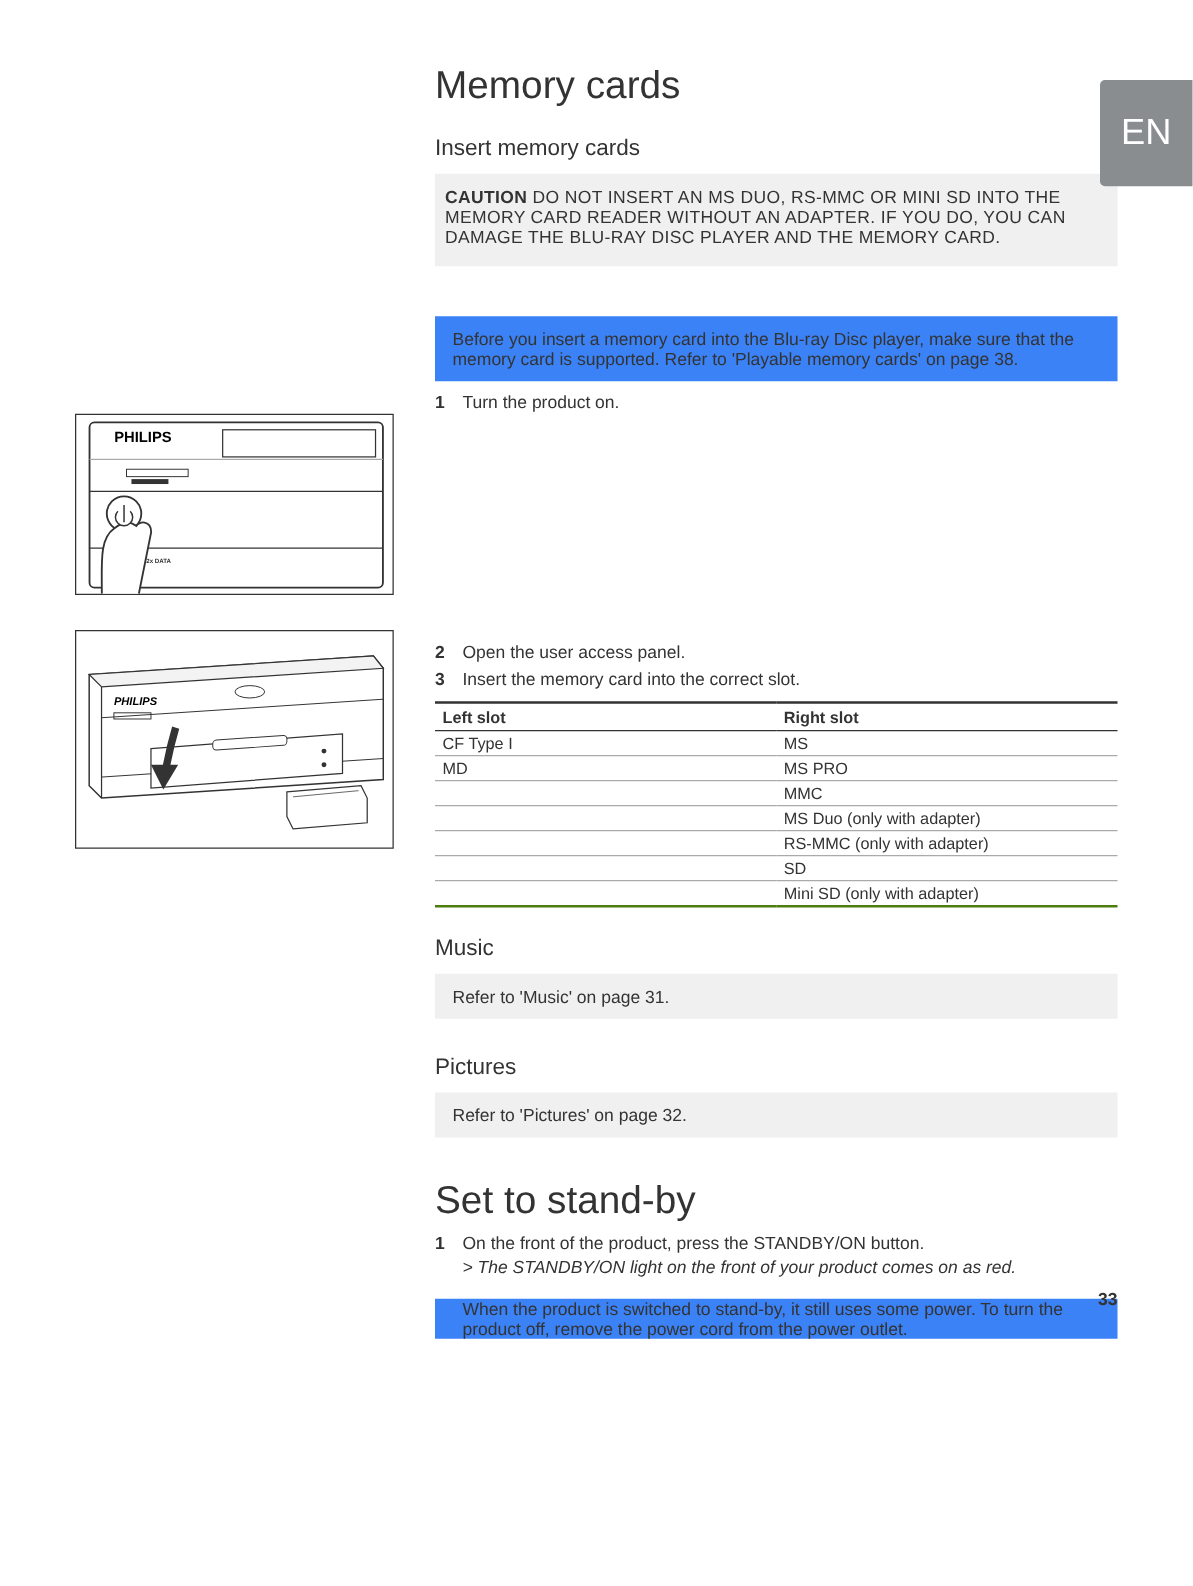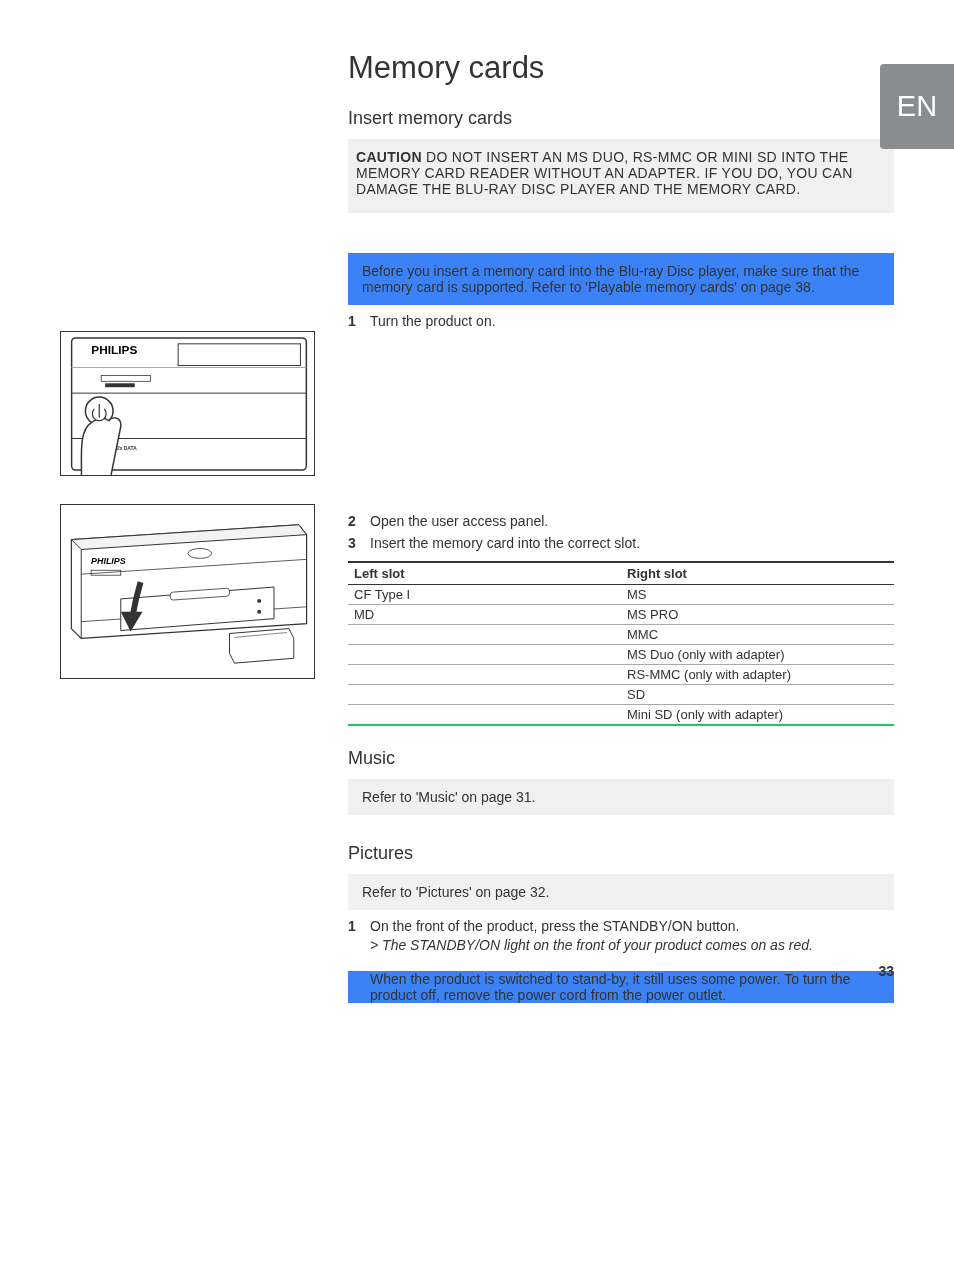--- a/index.html
+++ b/index.html
@@ -26,21 +26,21 @@
 ol.steps > li { display: flex; align-items: flex-start; font-size: 14px; margin-bottom: 6px; }
 ol.steps > li .num { font-weight: 700; width: 22px; flex-shrink: 0; }
 ol.steps > li .txt { flex: 1; }
 ol.steps ul { list-style: none; padding: 0; margin: 3px 0 0 0; font-size: 14px; }
 ol.steps ul li::before { content: "> "; }
 ol.steps ul li { font-style: italic; }
 ol.steps ul li b { font-style: italic; }
 table.slots { border-collapse: collapse; width: 100%; font-size: 13px; margin-top: 10px; }
 table.slots th { border-top: 2px solid #333; border-bottom: 1px solid #333; text-align: left; padding: 3px 6px; font-weight: 700; width: 50%; }
 table.slots td { border-bottom: 1px solid #aaa; padding: 2px 6px; }
-table.slots tr:last-child td { border-bottom: 2px solid #22c55e; }
+table.slots tr:last-child td { border-bottom: 2px solid #4d7c0f; }
 .illus { position: absolute; border: 1px solid #333; background: #fff; box-sizing: border-box; text-align: center; }
 .illus1 { left: 60px; top: 331px; width: 255px; height: 145px; }
 .illus2 { left: 60px; top: 504px; width: 255px; height: 175px; }
 .illus text { font-family: sans-serif; font-weight: 700; }
 .page-num { position: absolute; bottom: 24px; right: 60px; font-weight: 700; font-size: 14px; margin-top: 12px; }
 .spacer-a { height: 170px; }
 .sec-standby-h { font-size: 31px; font-weight: 300; margin: 32px 0 4px 0; }
 </style>
 </head>
 <body>
@@ -115,20 +115,21 @@
           </tr>
     </tbody>
       </table>
 
     <h2>Music</h2>
     <div class="ref-box">Refer to 'Music' on page 31.</div>
 
     <h2 style="margin-top:28px">Pictures</h2>
     <div class="ref-box">Refer to 'Pictures' on page 32.</div>
 
+    <h1 class="sec-standby-h">Set to stand-by</h1>
     <ol class="steps">
       <li>
         <span class="num">1</span>
         <span class="txt">
           <span>On the front of the product, press the </span><b>STANDBY/ON</b><span> button.</span>
           <ul>
               <li><span>The </span><b>STANDBY/ON</b><span> light on the front of your product comes on as red.</span></li>
             </ul>
         </span>
       </li>

